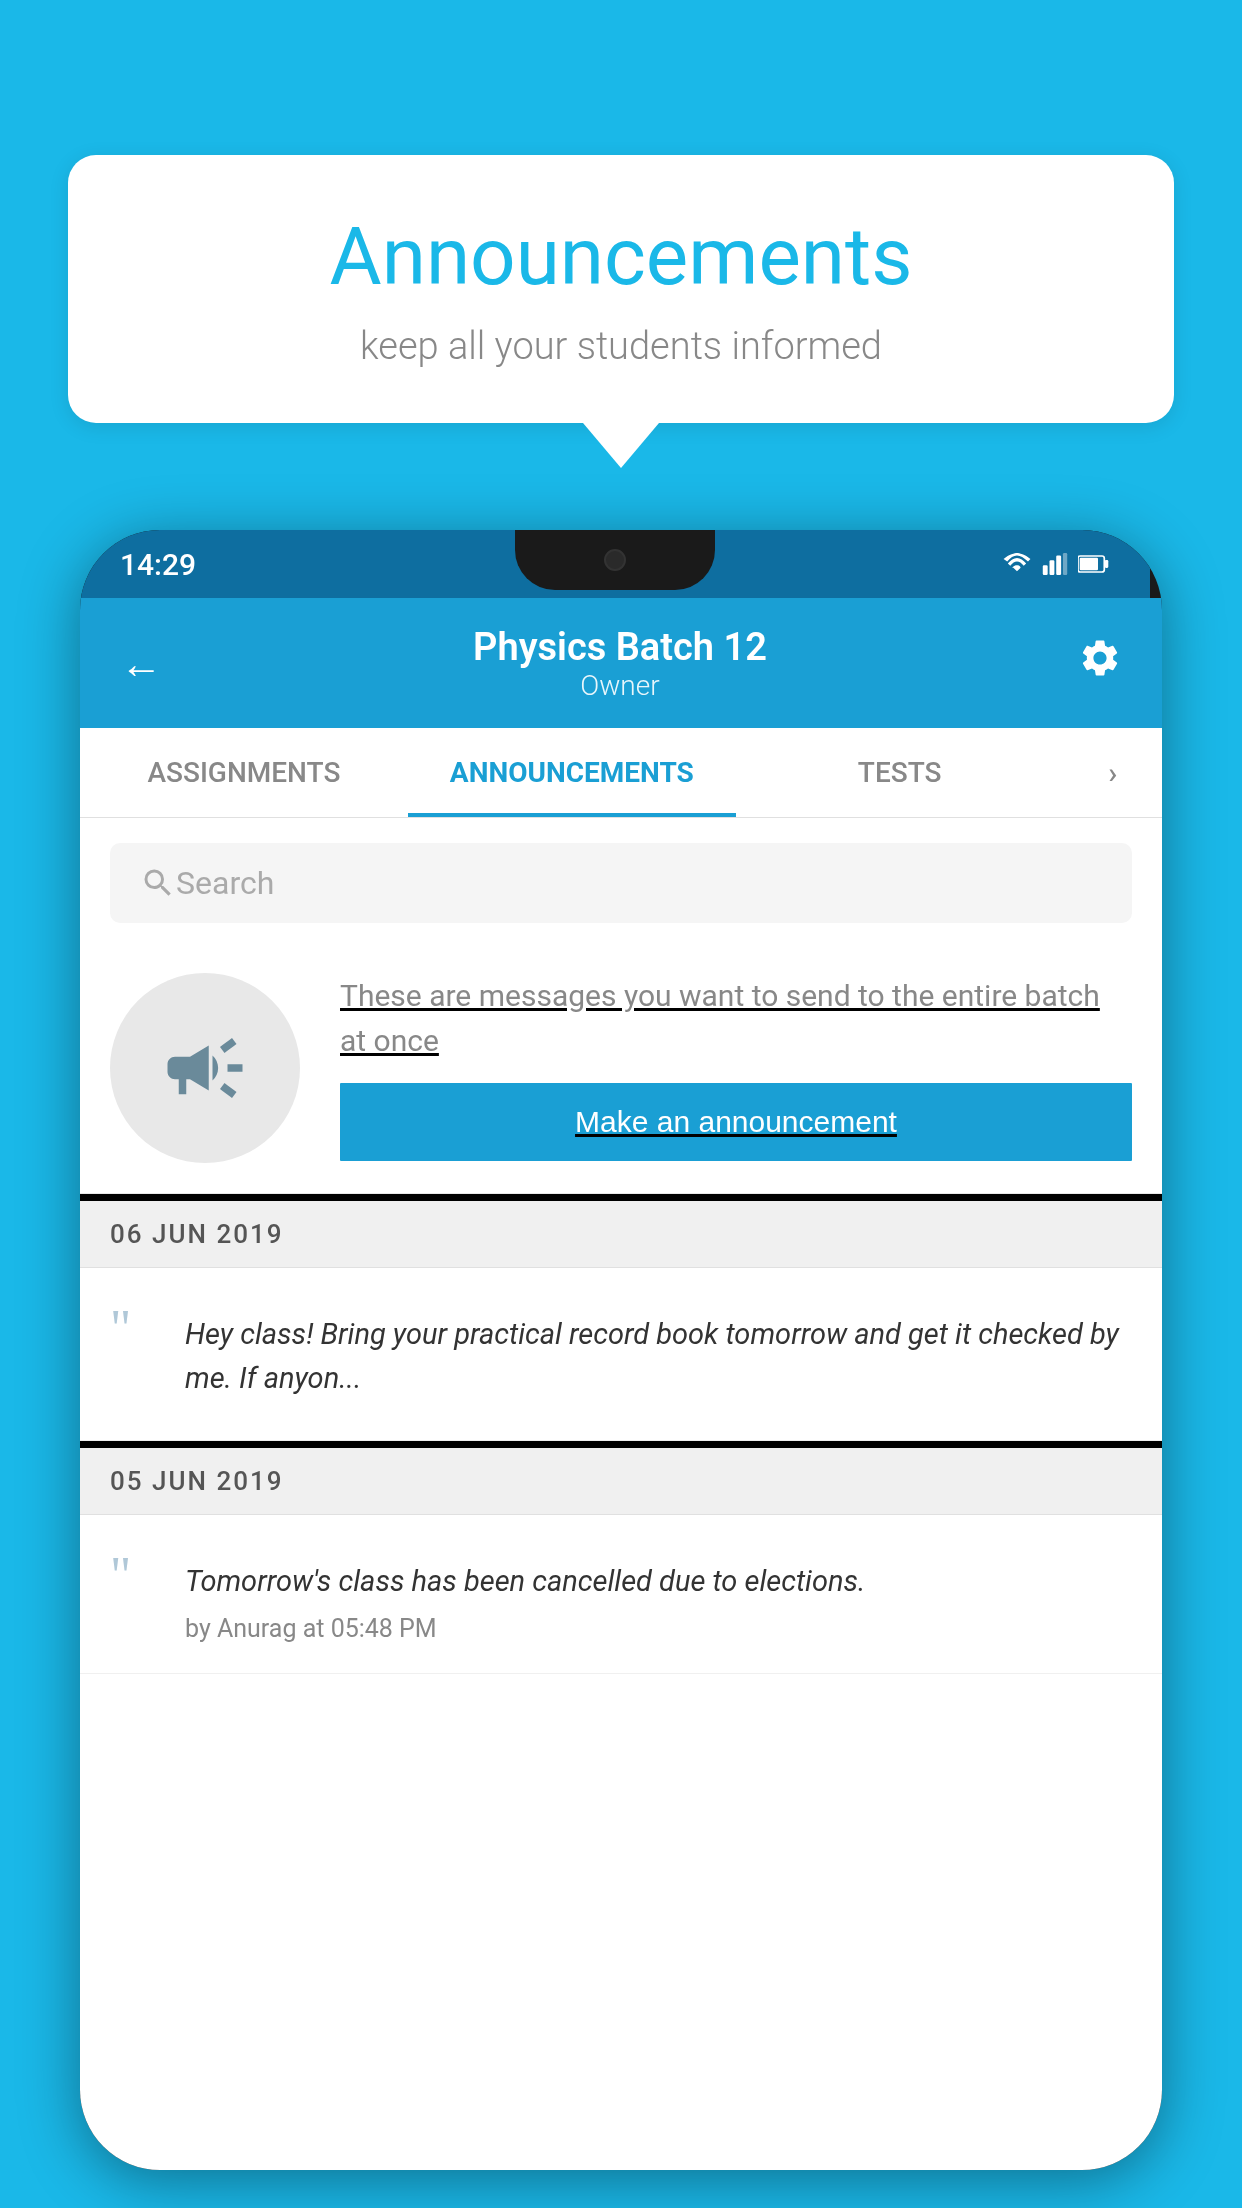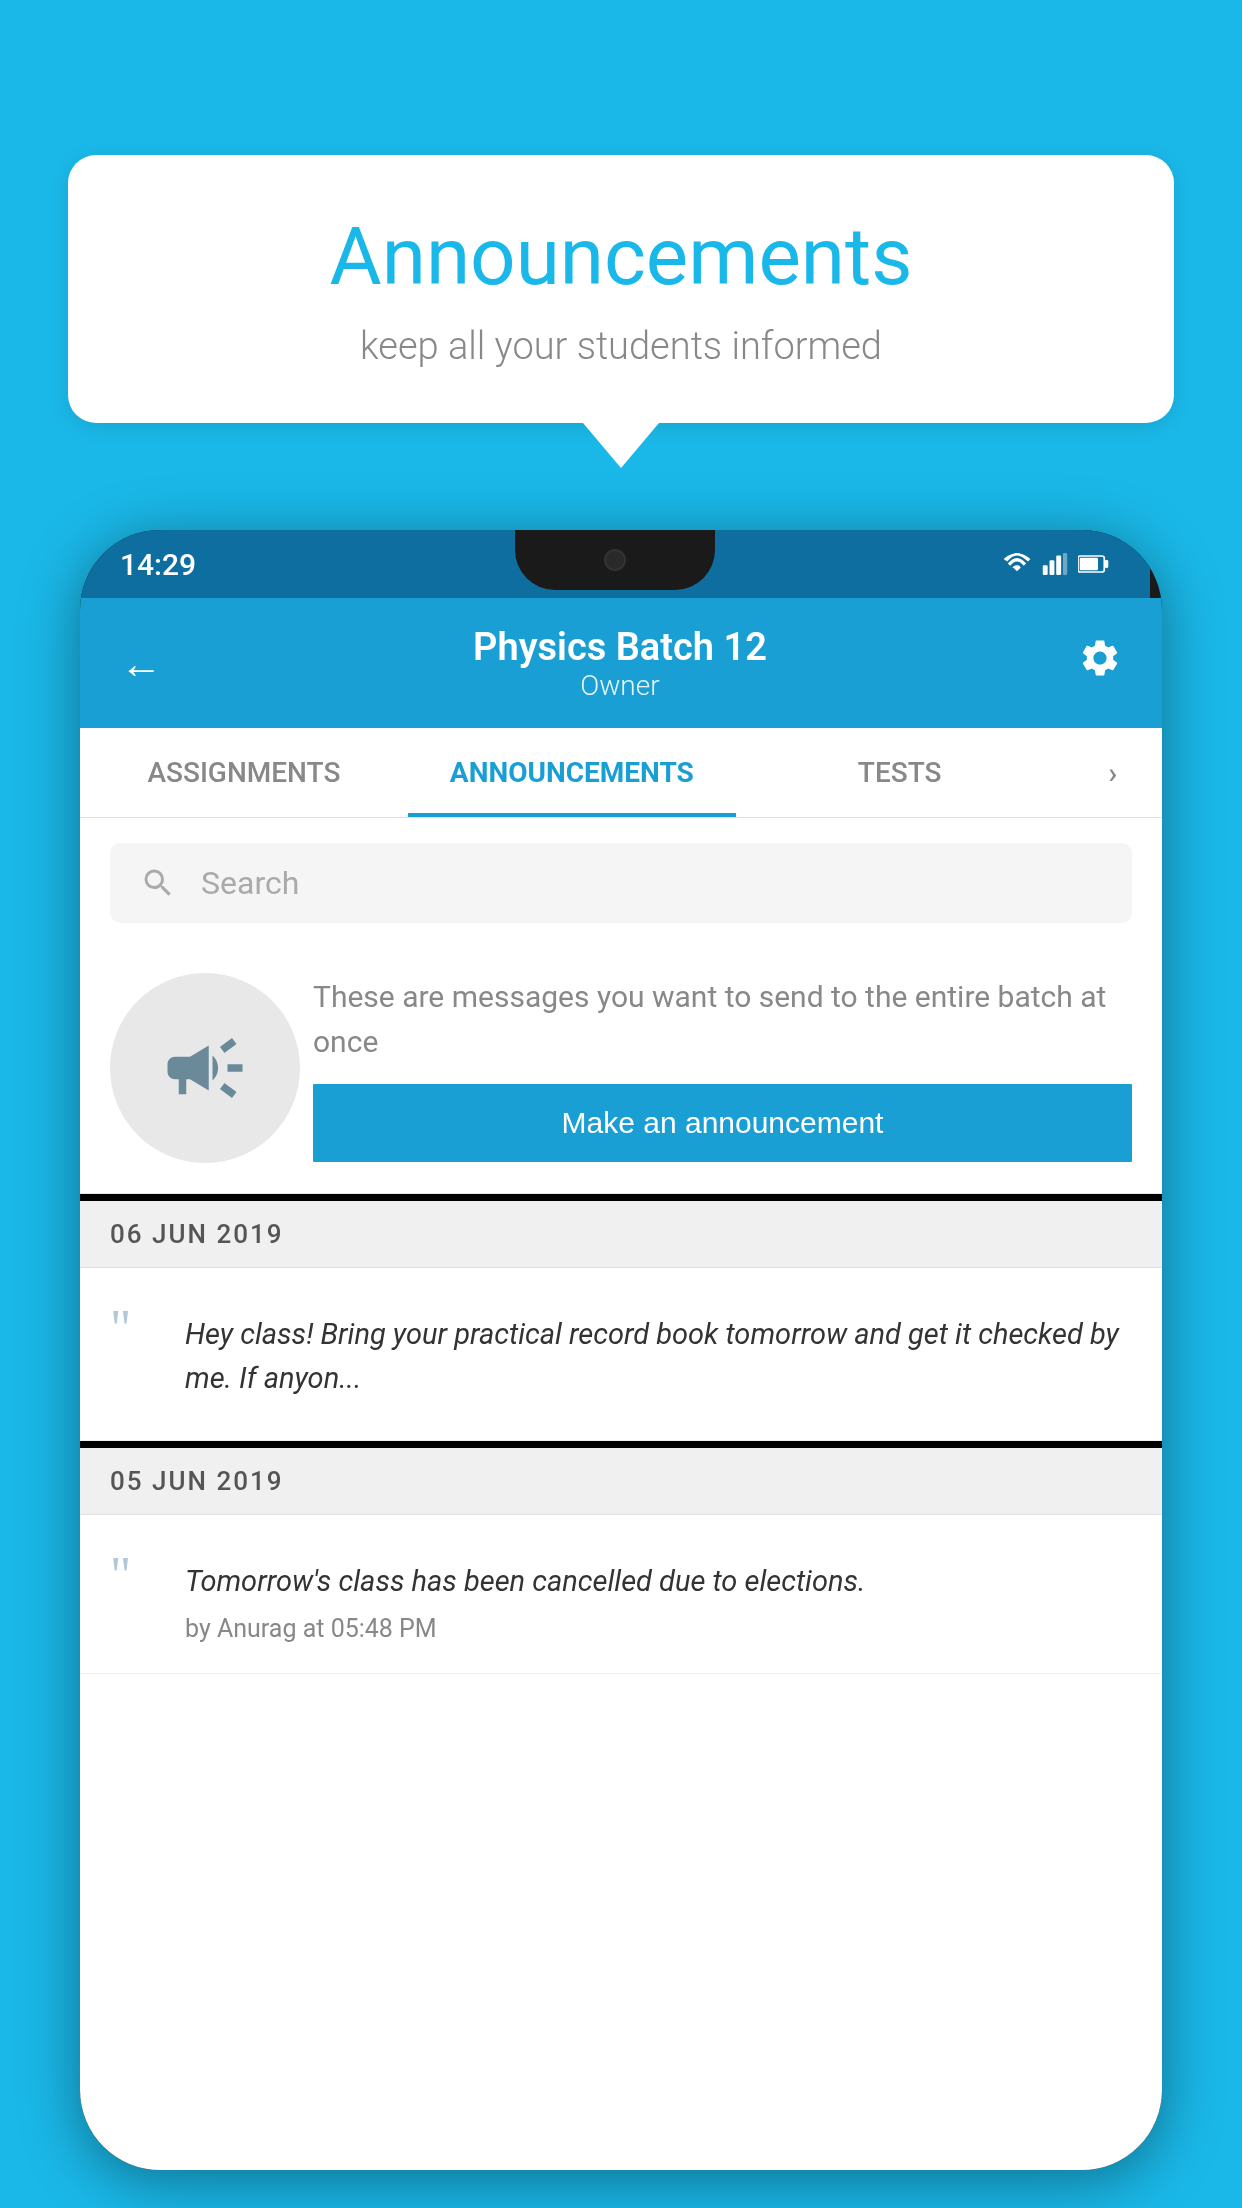--- a/index.html
+++ b/index.html
@@ -214,35 +214,36 @@
 
     
     .search-bar {
       margin: 25px 30px 20px 30px;
       background: #f5f5f5;
       border-radius: 10px;
       height: 80px;
       display: flex;
       align-items: center;
       padding: 0 30px;
-      gap: 25px;
+      gap: 0;
     }
 
     .search-text {
       color: #aaa;
       font-size: 32px;
     }
 
     
     .announcement-promo {
       display: flex;
-      align-items: center;
+      align-items: flex-start;
       padding: 30px 30px;
-      gap: 13px;
+      gap: 40px;
       border-bottom: 1px solid #e8e8e8;
+      text-decoration: underline;
     }
 
     .announcement-icon-circle {
       width: 190px;
       height: 190px;
       min-width: 190px;
       background: #e8e8e8;
       border-radius: 50%;
       display: flex;
       align-items: center;

